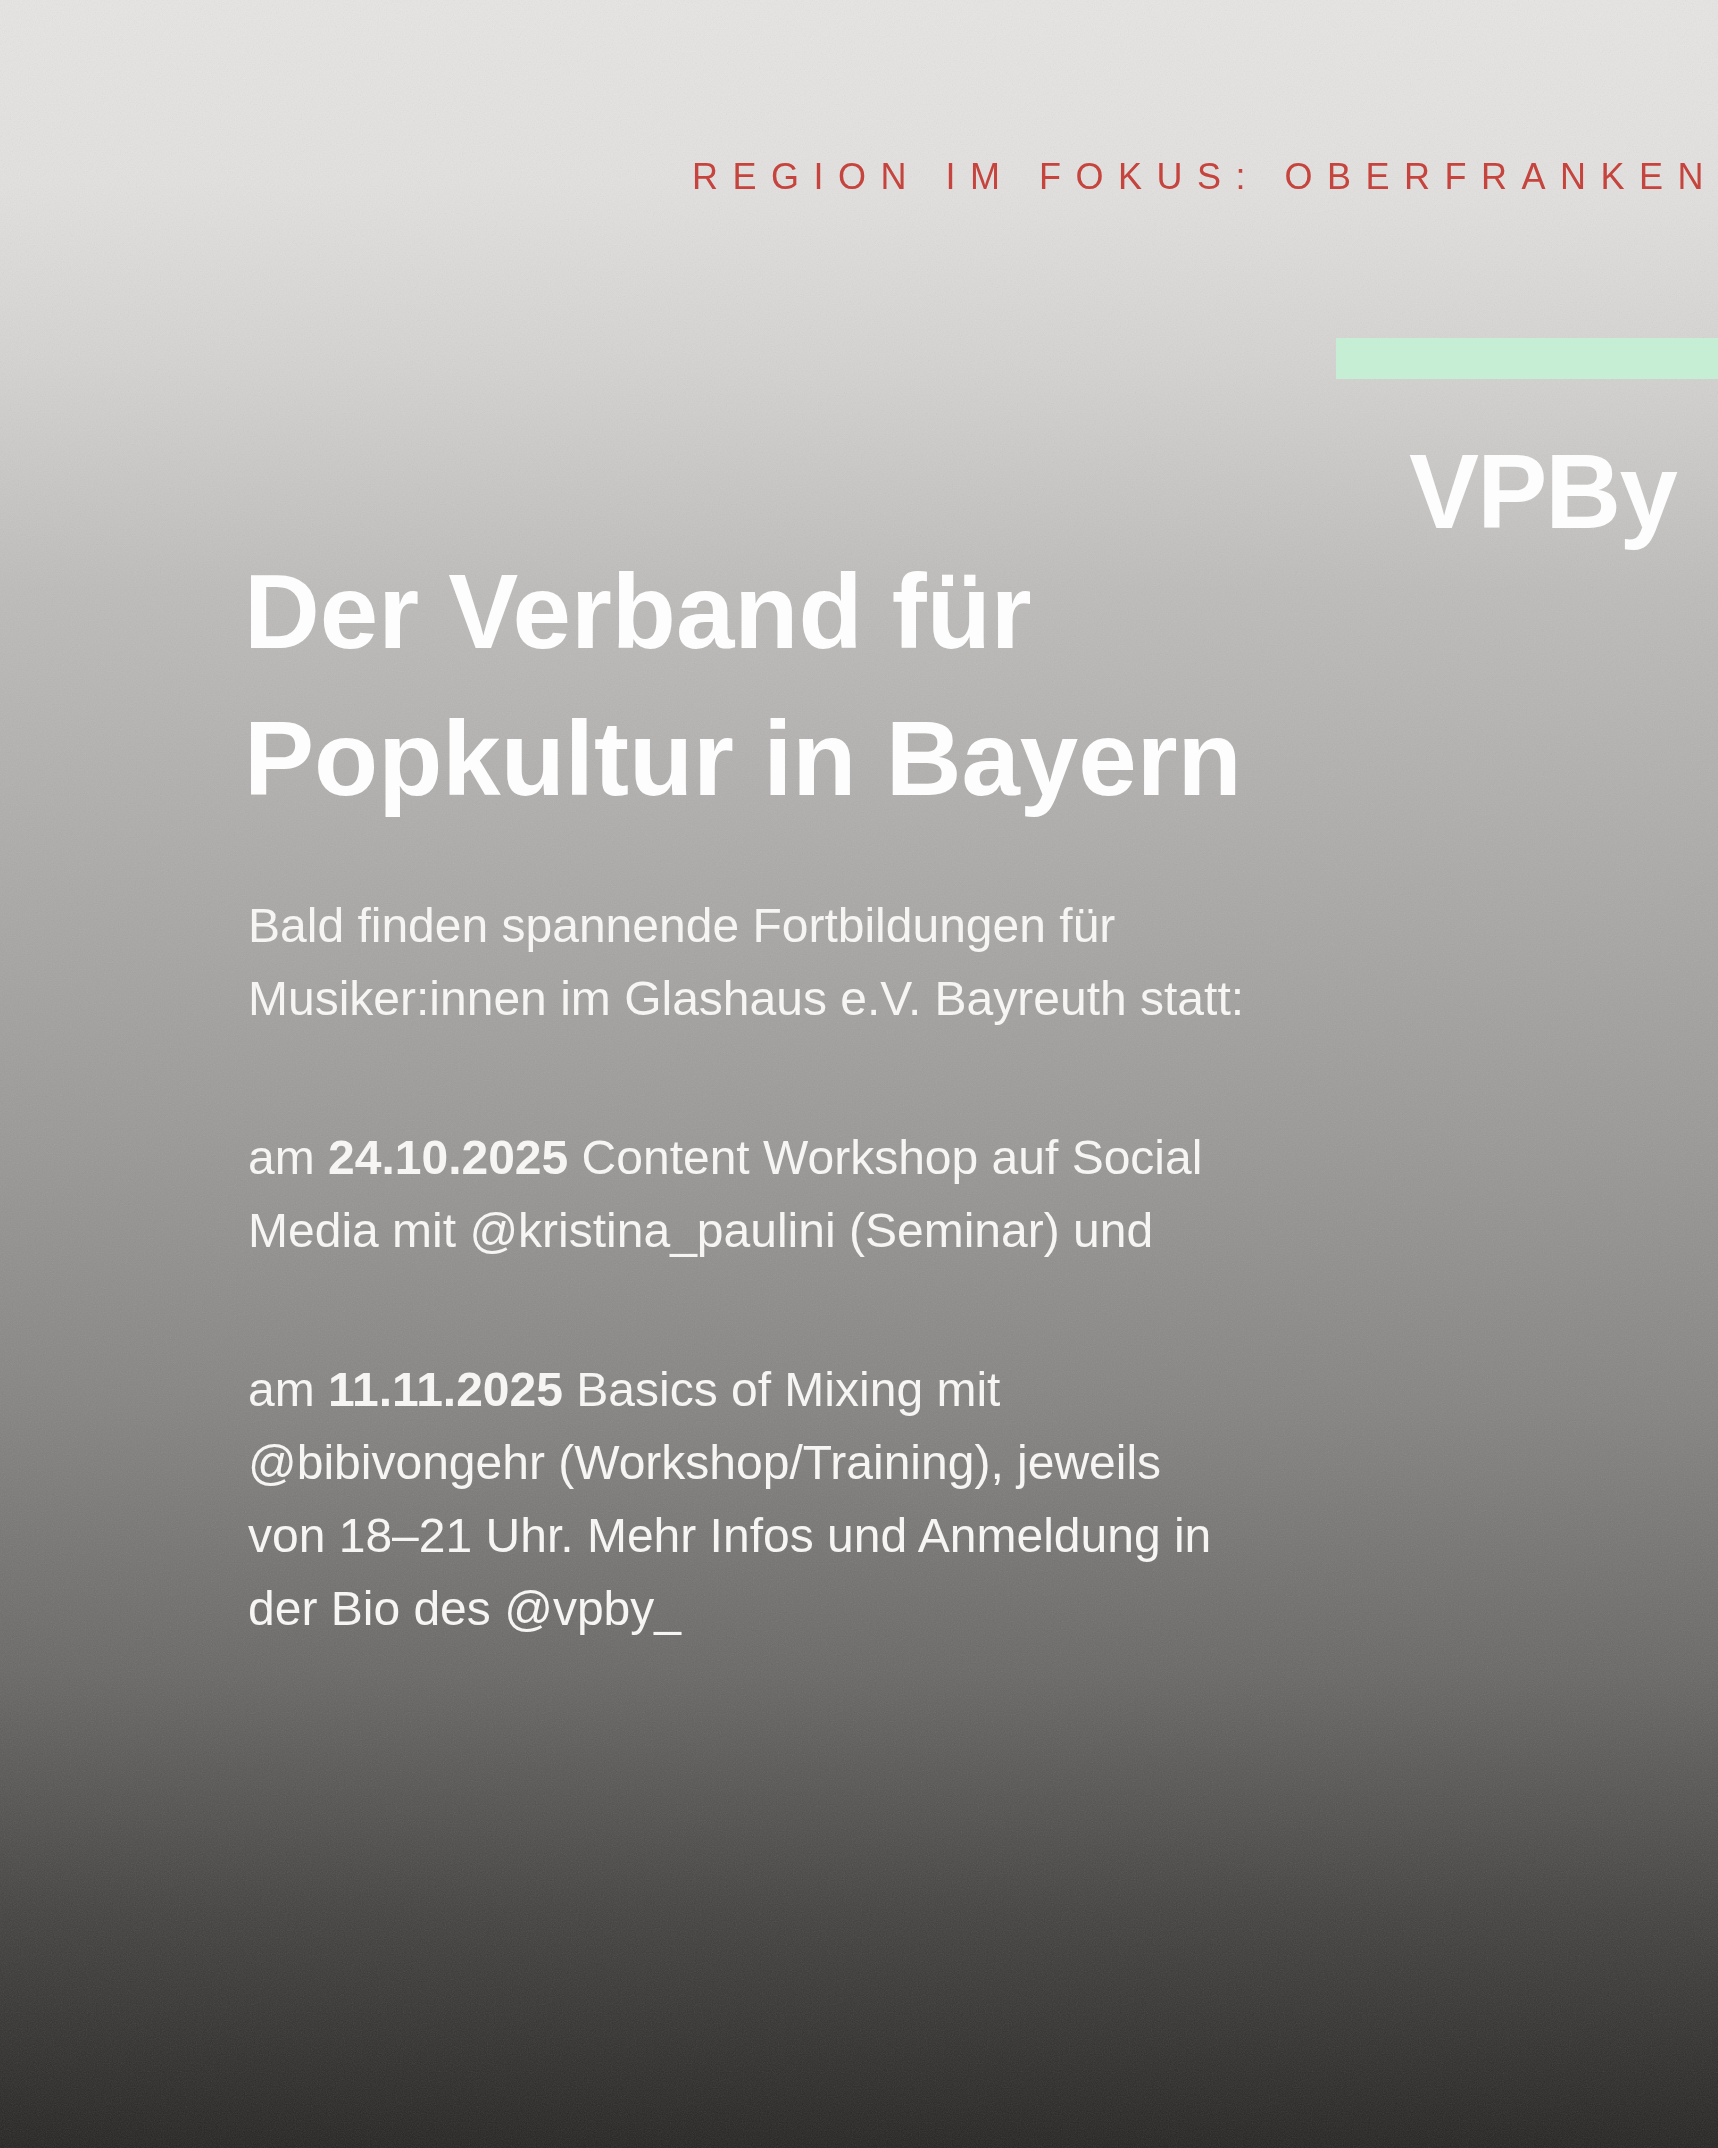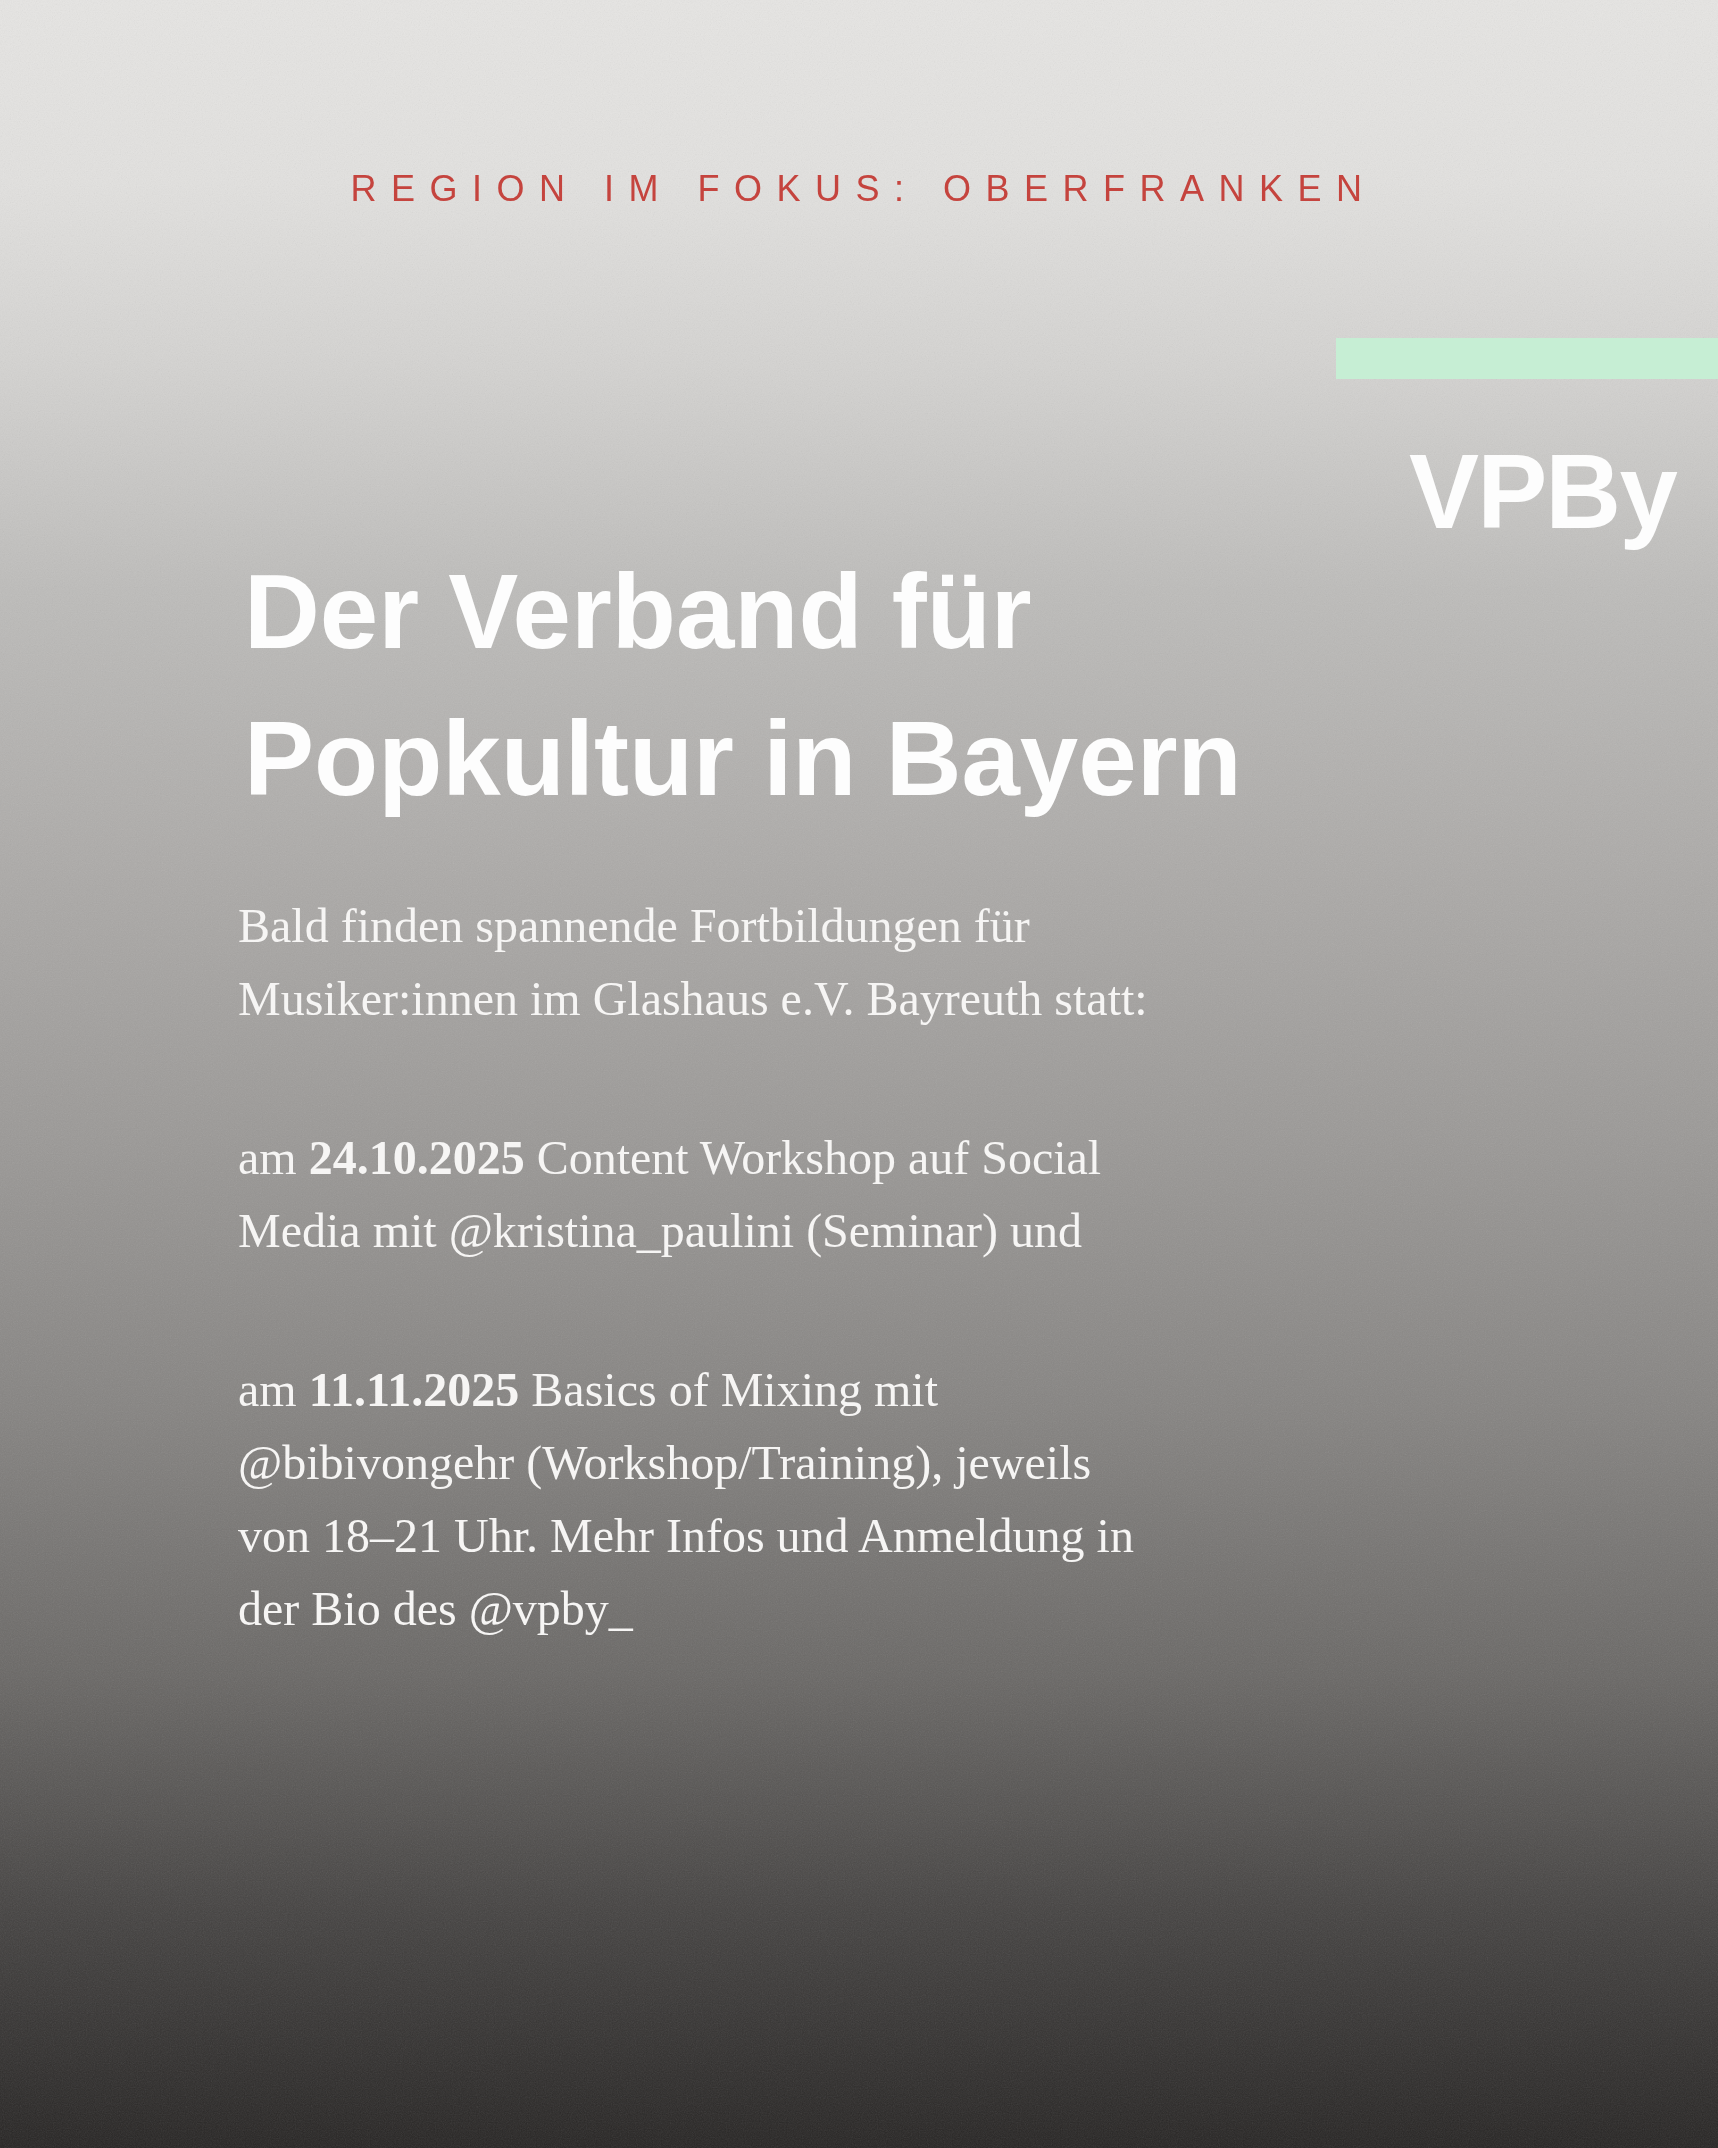--- a/index.html
+++ b/index.html
@@ -28,26 +28,26 @@
   .grain {
     position: absolute;
     inset: 0;
     width: 100%;
     height: 100%;
     opacity: 0.13;
     pointer-events: none;
   }
   .eyebrow {
     position: absolute;
-    top: 168px;
+    top: 156px;
     left: 0;
     width: 100%;
     padding-left: 9px;
     box-sizing: border-box;
-    text-align: center;
+    text-align: right;
     font-size: 36px;
     font-weight: 400;
     letter-spacing: 14.5px;
     color: #c5443e;
     white-space: nowrap;
   }
   .accent-bar {
     position: absolute;
     top: 338px;
     right: 0;
@@ -71,27 +71,26 @@
     margin: 6px;
     font-size: 105px;
     font-weight: 700;
     line-height: 147px;
     color: #fdfdfd;
     white-space: pre-line;
   }
   .body-copy {
     position: absolute;
     top: 889px;
-    left: 238px;
+    left: 248px;
     width: 1291px;
     font-size: 48px;
     font-weight: 400;
     line-height: 73px;
     color: #f6f5f4;
-    font-family: Liberation Serif, serif;
   }
   .body-copy p {
     margin: 0 0 86px 0;
   }
   .pre {
     white-space: pre-line;
   }
   .evt-date {
     font-weight: 700;
   }

